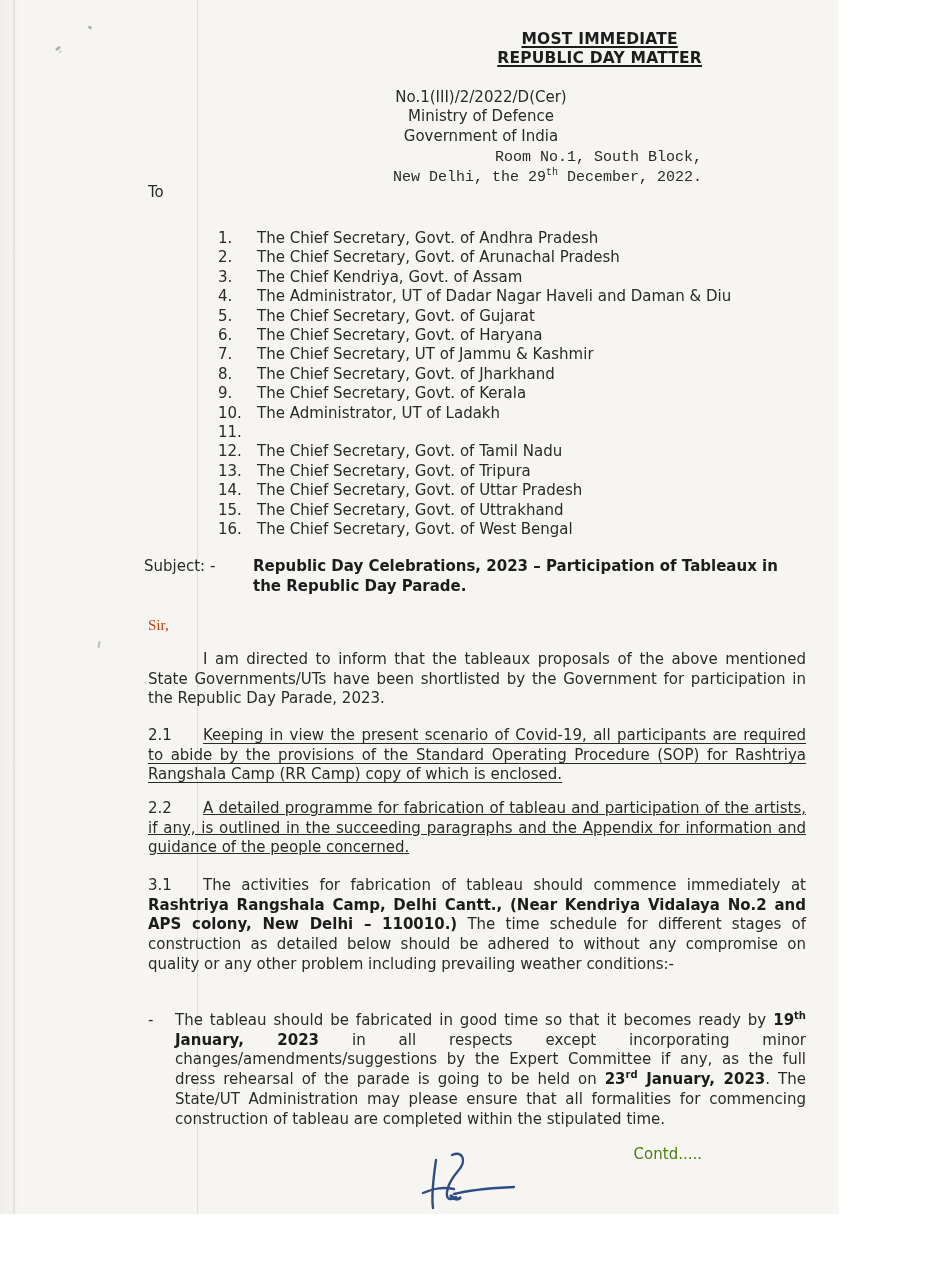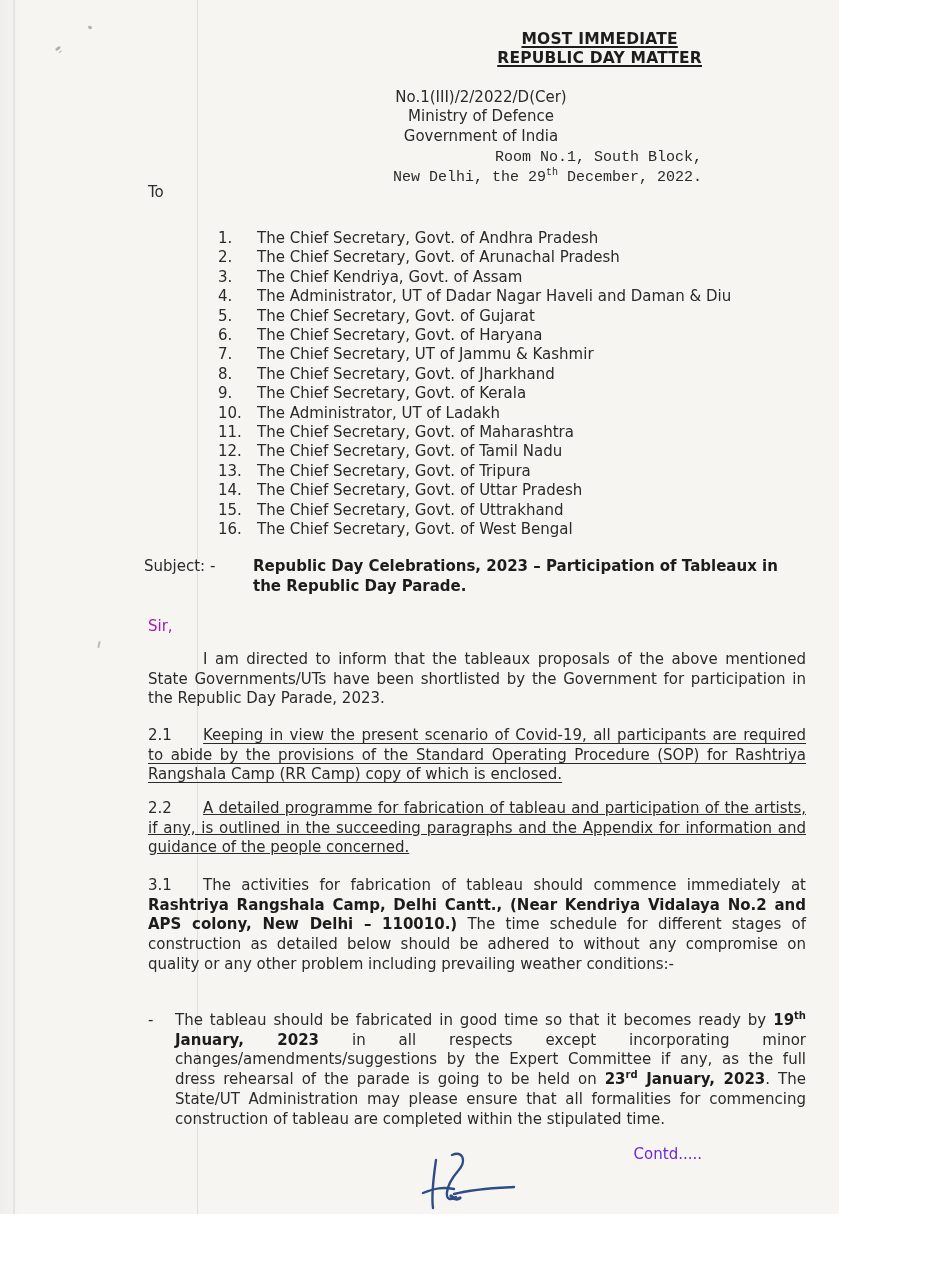--- a/index.html
+++ b/index.html
@@ -31,36 +31,36 @@
 
   .addr-list{left:218px;top:229px;font-size:15px;line-height:19.4px;color:#2a2a2a;}
   .addr-row{display:flex;}
   .addr-num{width:39px;flex-shrink:0;}
   .addr-text{white-space:nowrap;}
 
   .subject{left:144px;top:557px;width:660px;display:flex;font-size:15px;line-height:19.8px;}
   .subject-label{width:109px;flex-shrink:0;color:#2a2a2a;}
   .subject-text{width:551px;font-weight:bold;color:#1c1c1c;}
 
-  .salutation{left:148px;top:617px;font-size:15px;color:#a21caf;}
+  .salutation{left:148px;top:617px;font-size:15px;color:#c2410c;font-family:Liberation Serif, serif;}
 
   .para{left:148px;top:0;width:658px;text-align:justify;font-size:15px;line-height:19.7px;color:#2a2a2a;}
   .para-intro{top:650px;text-indent:55px;}
   .para-21{top:726px;}
   .para-22{top:799px;text-decoration:underline;}
   .para-31{top:876px;}
   .para-num{display:inline-block;width:55px;text-indent:0;}
   .u-span{text-decoration:underline;text-underline-offset:2.5px;}
   .b-span{font-weight:bold;color:#1c1c1c;}
 
   .bullet{left:148px;top:1011px;width:658px;padding-left:27px;box-sizing:border-box;
           text-align:justify;font-size:15px;line-height:19.7px;color:#2a2a2a;position:absolute;}
   .bullet-marker{position:absolute;left:0;top:0;}
 
-  .contd{right:137px;top:1145px;font-size:15px;color:#6d28d9;}
+  .contd{right:137px;top:1145px;font-size:15px;color:#4d7c0f;}
 
   .signature{left:421px;top:1148px;width:100px;height:70px;}
 </style>
 </head>
 <body>
 
 <div class="stage">
   <div class="paper"></div>
   <div class="edge-line"></div>
   <div class="fold-line"></div>
@@ -122,21 +122,20 @@
       <div class="addr-row">
       <span class="addr-num">9.</span>
       <span class="addr-text">The Chief Secretary, Govt. of Kerala</span>
     </div>
       <div class="addr-row">
       <span class="addr-num">10.</span>
       <span class="addr-text">The Administrator, UT of Ladakh</span>
     </div>
       <div class="addr-row">
       <span class="addr-num">11.</span>
-      <span class="addr-text">The Chief Secretary, Govt. of Maharashtra</span>
     </div>
       <div class="addr-row">
       <span class="addr-num">12.</span>
       <span class="addr-text">The Chief Secretary, Govt. of Tamil Nadu</span>
     </div>
       <div class="addr-row">
       <span class="addr-num">13.</span>
       <span class="addr-text">The Chief Secretary, Govt. of Tripura</span>
     </div>
       <div class="addr-row">

